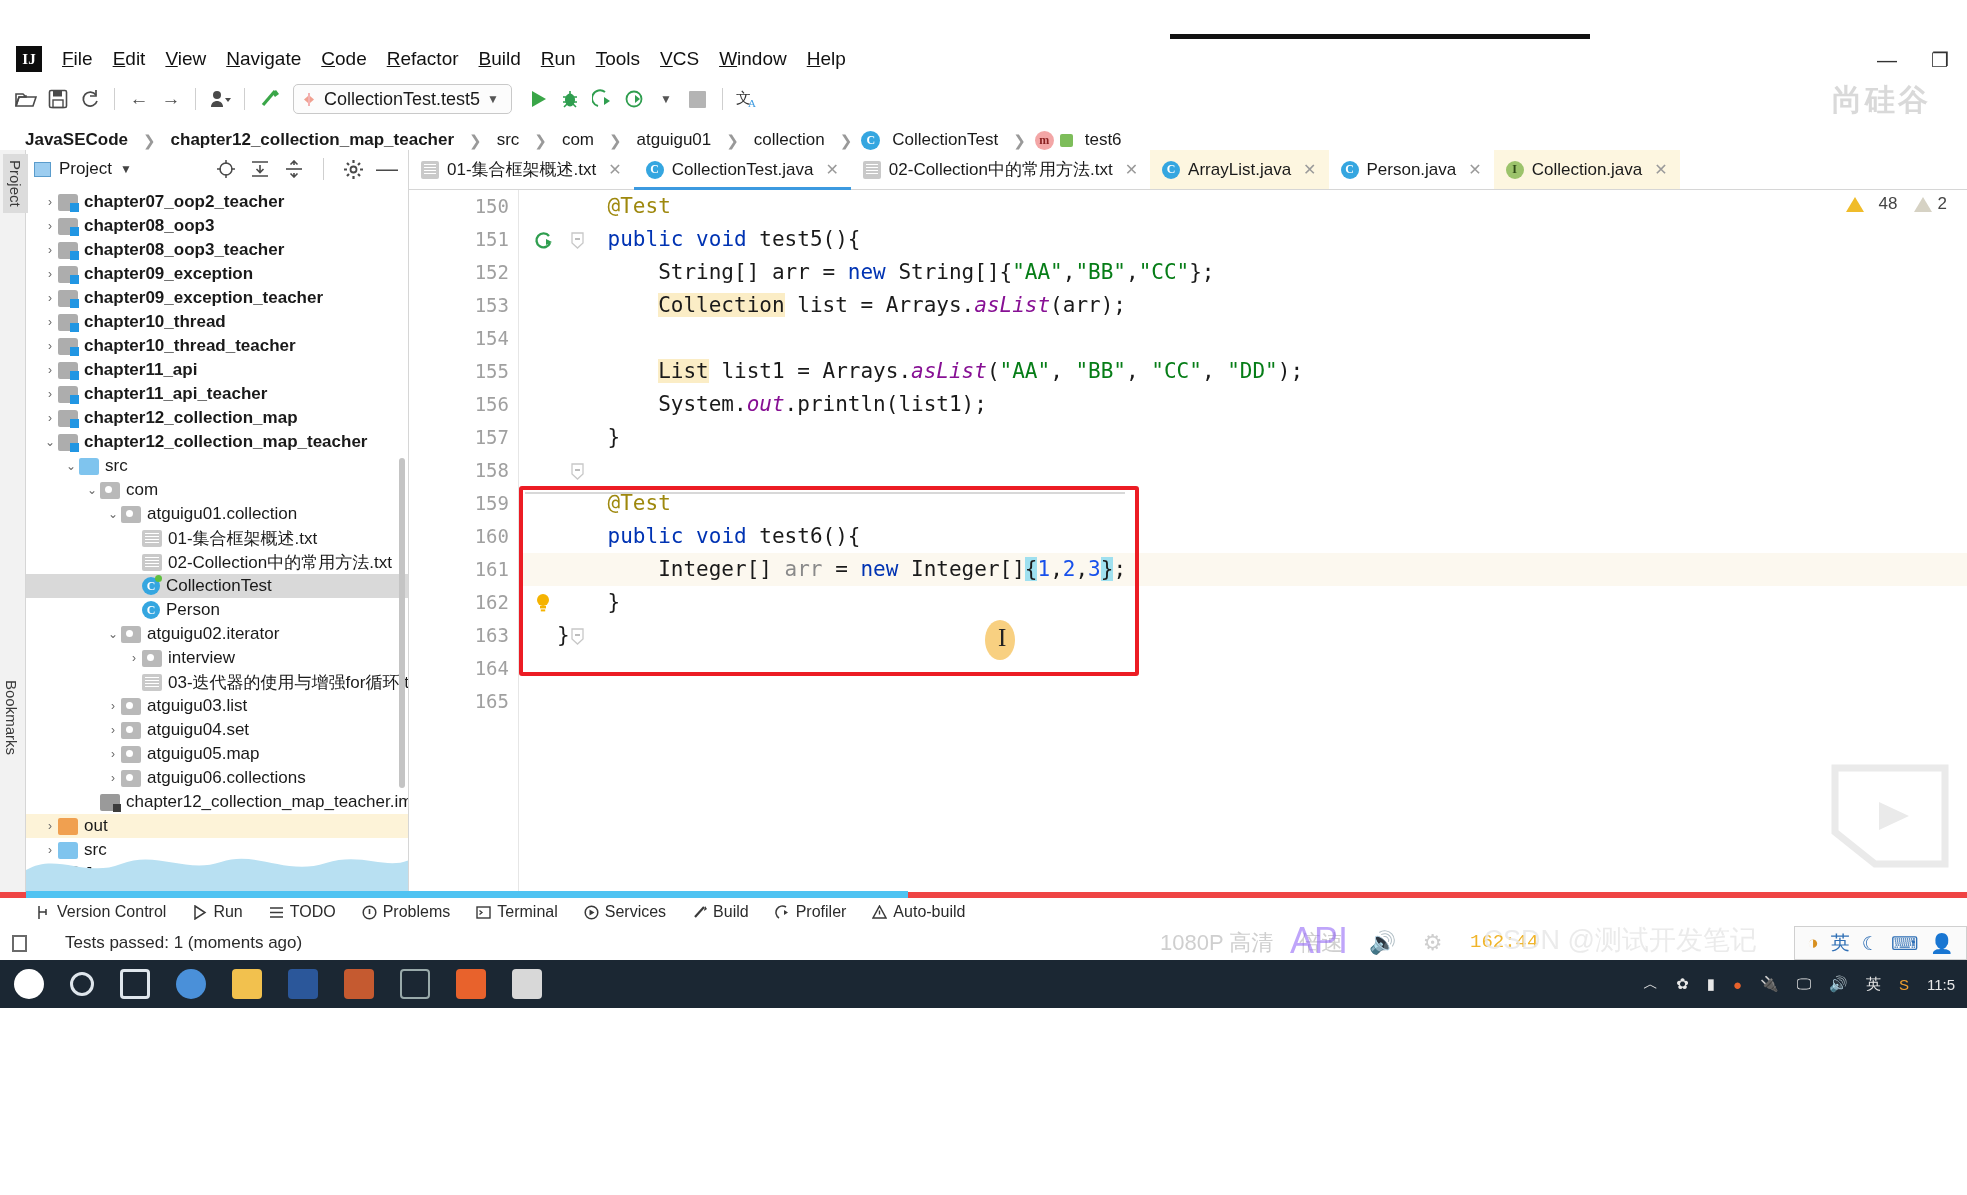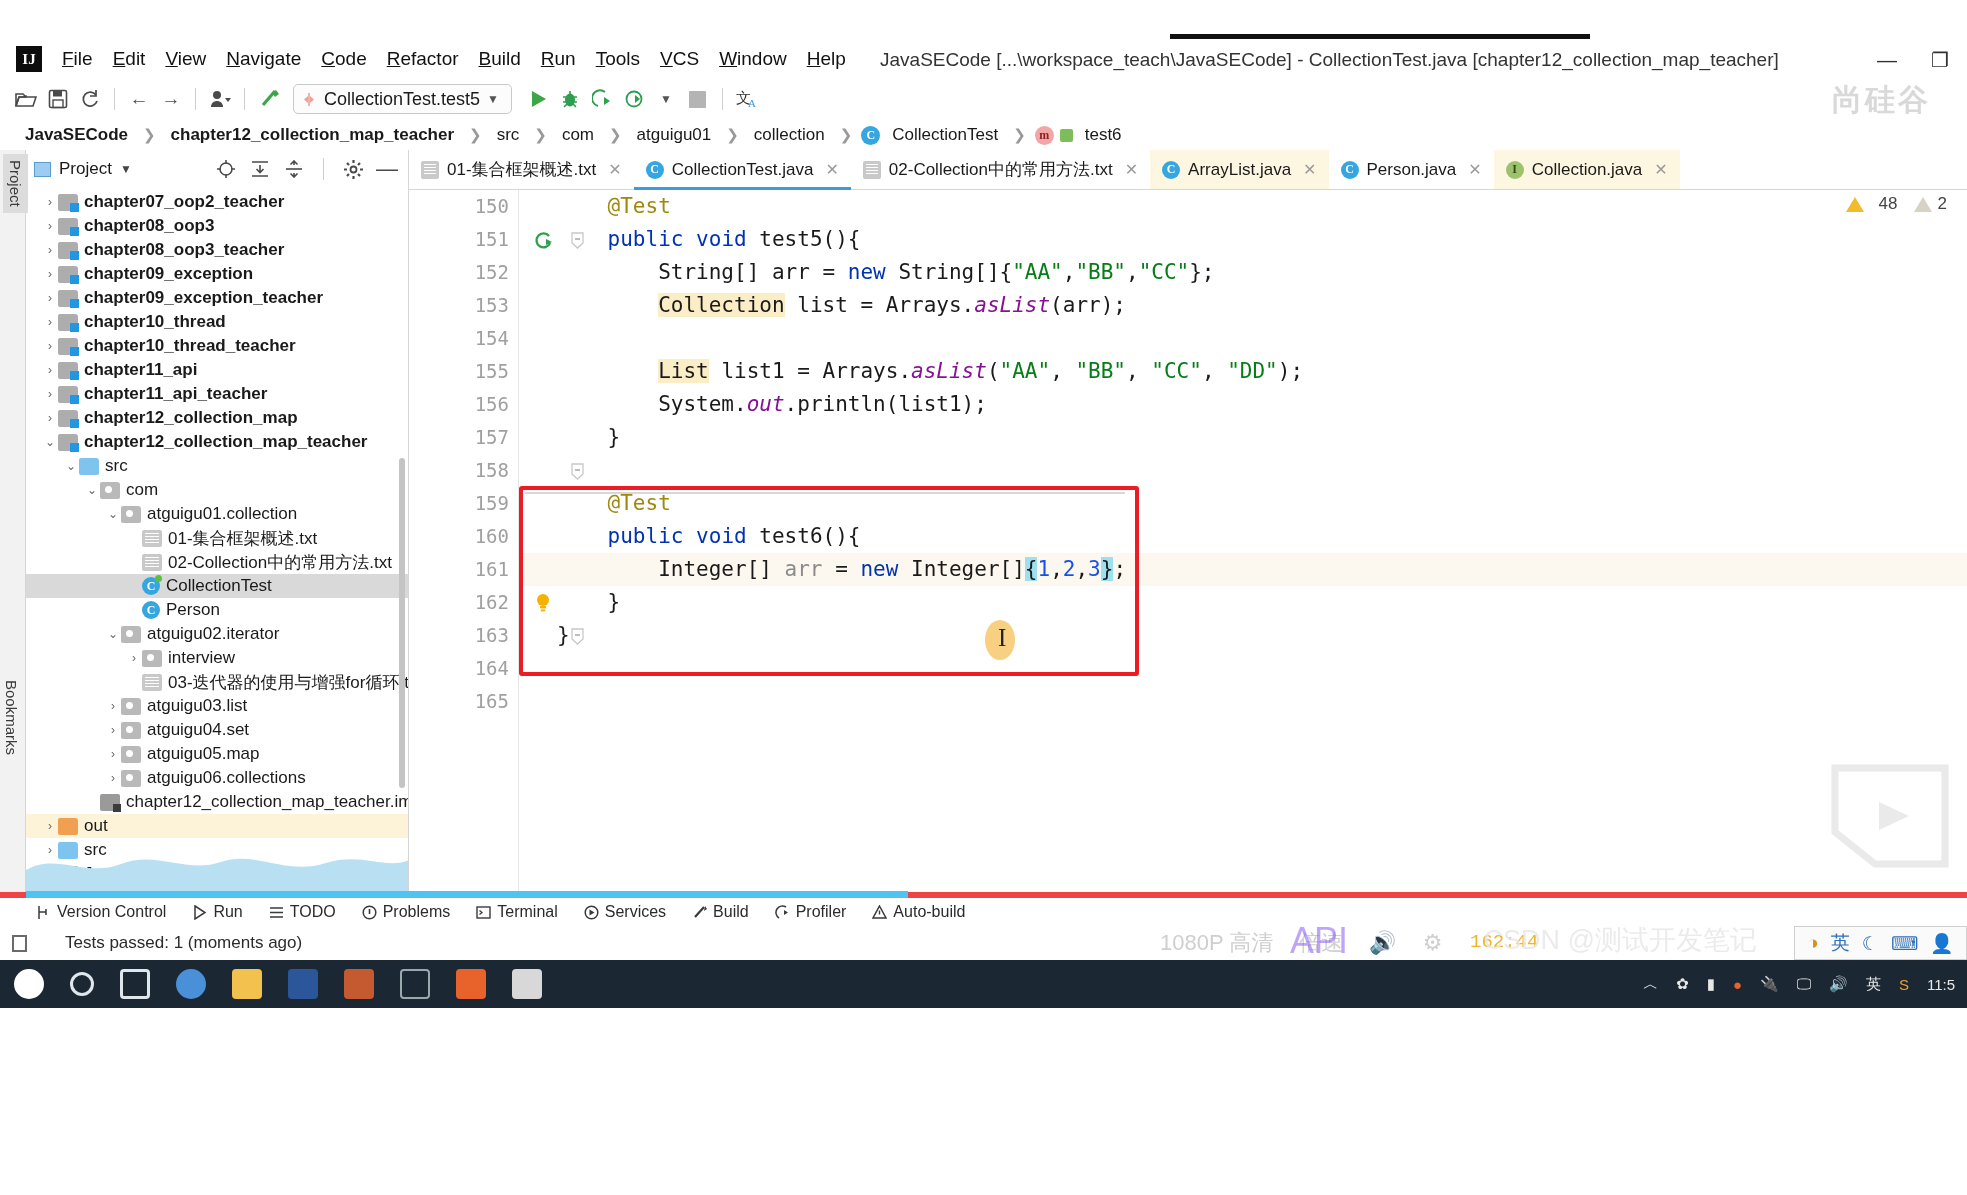--- a/index.html
+++ b/index.html
@@ -22,21 +22,21 @@
   
   #toolbar{ height:42px; display:flex; align-items:center; padding-left:10px; background:#fff; position:relative; }
   .tb-ic{ width:32px; height:32px; display:flex; align-items:center; justify-content:center; color:#4a4a4a; font-size:19px; }
   .tb-sep{ width:1px; height:22px; background:#cfcfcf; margin:0 8px; }
   #runconfig{ display:flex; align-items:center; gap:7px; height:30px; padding:0 12px 0 8px; margin-left:8px;
               border:1px solid #c9c9c9; border-radius:5px; background:#fcfcfc; font-size:18px; }
   #watermark{ position:absolute; right:36px; top:2px; font-size:30px; color:#d9d9d9; font-weight:bold;
               letter-spacing:3px; font-family:"Liberation Serif",serif; }
 
   
-  #crumbs{ height:30px; display:flex; align-items:center; padding-left:14px; gap:2px; background:#fff; font-size:17px; }
+  #crumbs{ height:30px; display:flex; align-items:flex-end; padding-left:14px; gap:2px; background:#fff; font-size:17px; }
   .crumb{ padding:0 6px; }
   .crumb.bold{ font-weight:bold; }
   .crumb-sep{ color:#999; font-size:15px; padding:0 2px; }
 
   
   #main{ display:flex; height:742px; }
 
   
   #vstrip{ width:26px; background:#f2f2f2; border-right:1px solid #d6d6d6; position:relative; }
   .vlabel{ position:absolute; left:-2px; transform-origin:left top; writing-mode:vertical-rl;
@@ -156,21 +156,20 @@
       <span class="menu-item"><u>N</u>avigate</span>
       <span class="menu-item"><u>C</u>ode</span>
       <span class="menu-item"><u>R</u>efactor</span>
       <span class="menu-item"><u>B</u>uild</span>
       <span class="menu-item"><u>R</u>un</span>
       <span class="menu-item"><u>T</u>ools</span>
       <span class="menu-item"><u>V</u>CS</span>
       <span class="menu-item"><u>W</u>indow</span>
       <span class="menu-item"><u>H</u>elp</span>
     </div>
-  <div id="win-title">JavaSECode [...\workspace_teach\JavaSECode] - CollectionTest.java [chapter12_collection_map_teacher]</div>
   <div id="win-btns">
     <span>—</span>
     <span>❐</span>
   </div>
 </div>
 
 <div id="toolbar">
   <div class="tb-ic">
     <svg width="22" height="18" viewBox="0 0 22 18">
         <path d="M1 4h7l2 2h1v1H4L1 16z" fill="none" stroke="#4a4a4a" stroke-width="1.6"></path>

